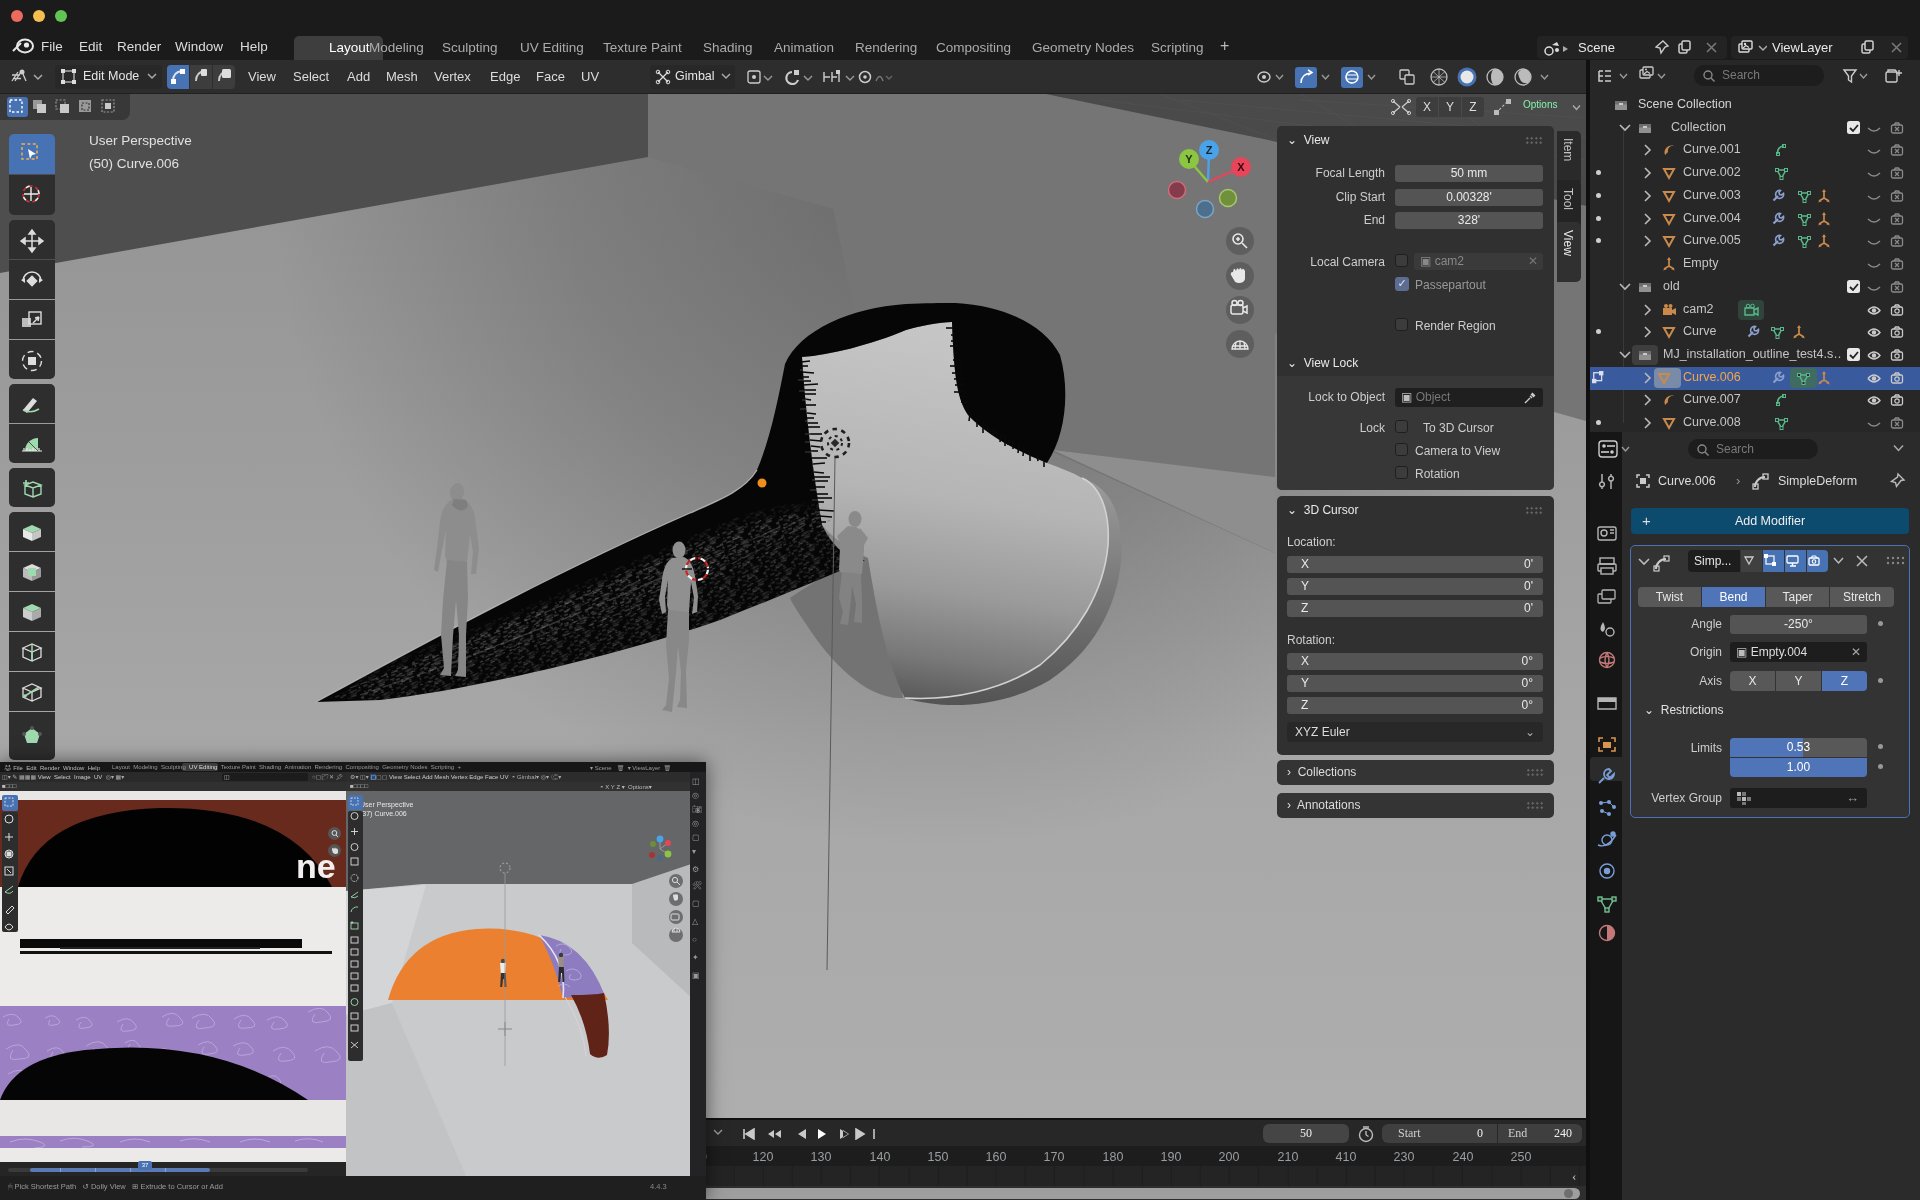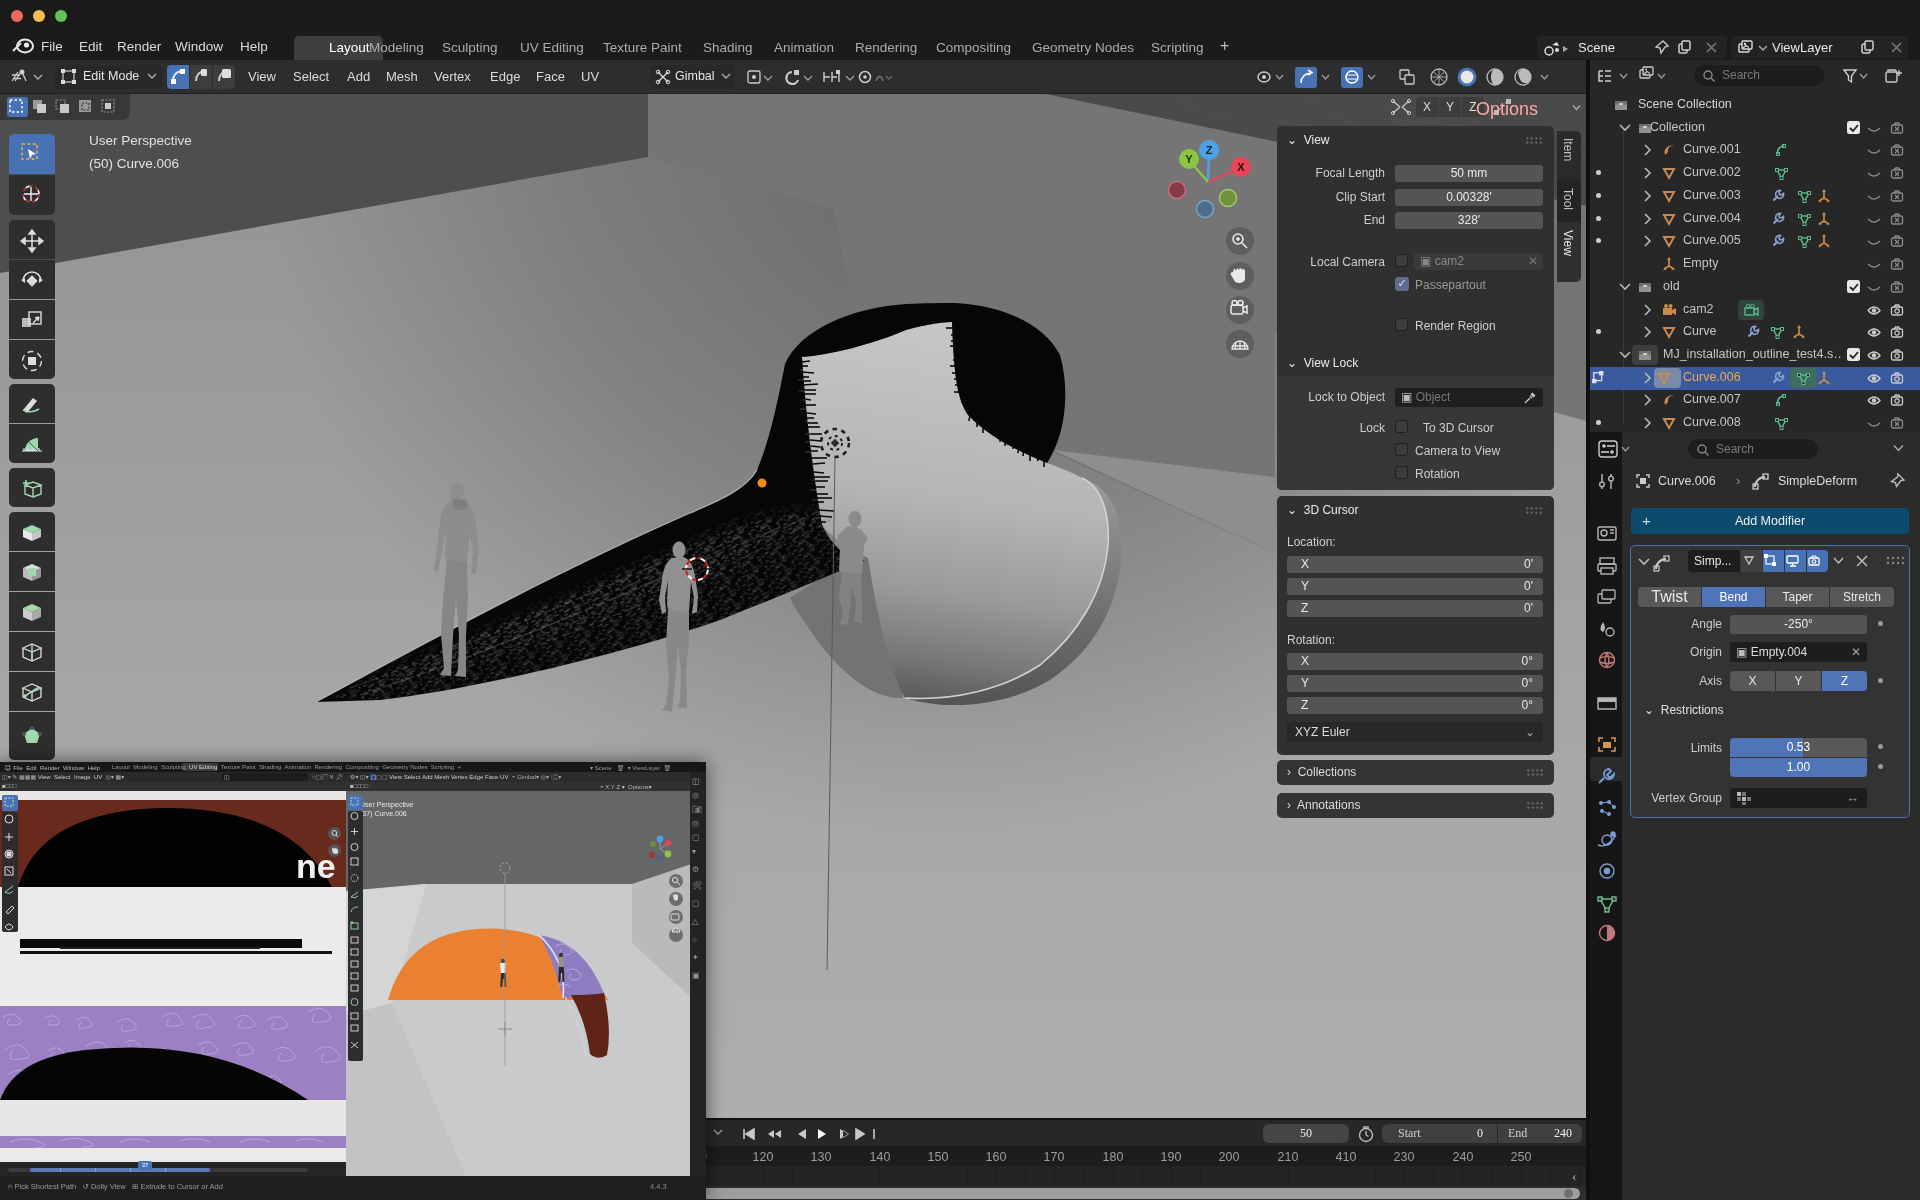--- a/index.html
+++ b/index.html
@@ -544,21 +544,21 @@
         <circle cx="21" cy="15" r="1.6" fill="none" stroke="#ccc"></circle>
     </svg>
     <div class="abs" style="left:1416px;top:3px;width:22px;height:20px;background:#3d3d3d;border-radius:3px 0 0 3px;color:#ddd;font-size:12px;text-align:center;line-height:20px;">X</div>
     <div class="abs" style="left:1439px;top:3px;width:22px;height:20px;background:#3d3d3d;color:#ddd;font-size:12px;text-align:center;line-height:20px;">Y</div>
     <div class="abs" style="left:1462px;top:3px;width:22px;height:20px;background:#3d3d3d;border-radius:0 3px 3px 0;color:#ddd;font-size:12px;text-align:center;line-height:20px;">Z</div>
     <svg class="abs" style="left:1493px;top:4px;" width="20" height="18" viewBox="0 0 20 18">
       <path d="M3,15 L15,3" stroke="#bbb" stroke-width="1.2" stroke-dasharray="2.5 2"></path>
       <rect x="1" y="12" width="5" height="5" fill="#bbb"></rect>
         <rect x="13" y="1" width="5" height="5" fill="#bbb"></rect>
     </svg>
-    <div class="abs" style="left:1476px;top:5px;color:#fca5a5;font-size:18px;">Options</div>
+    <div class="abs" style="left:1523px;top:5px;color:#86efac;font-size:10px;">Options</div>
     <svg class="abs" style="left:1571px;top:10px;" width="11" height="8" viewBox="0 0 11 8">
         <path d="M2,1.5 l3.5,4 l3.5,-4" fill="none" stroke="#aaa" stroke-width="1.4"></path>
       </svg>
   </div>
 
   <div class="abs" id="lefttoolbar" style="left:0;top:128px;width:64px;height:640px;">
     <div class="abs" style="left:9px;top:6px;width:46px;height:40px;background:#4772b3;border-radius:5px 5px 0 0;"></div>
     <div class="abs" style="left:9px;top:47px;width:46px;height:40px;background:#2e2e2e;border-radius:0 0 5px 5px;"></div>
     <div class="abs" style="left:9px;top:92px;width:46px;height:39px;background:#2e2e2e;border-radius:5px 5px 0 0;"></div>
     <div class="abs" style="left:9px;top:132px;width:46px;height:39px;background:#2e2e2e;"></div>
@@ -845,21 +845,21 @@
     <svg class="abs" style="left:23px;top:37px;" width="16" height="16" viewBox="0 0 16 16">
           <use href="#i-coll"></use>
         </svg>
     <div class="abs" style="left:48px;top:37px;color:#d4d4d4;font-size:12.5px;">Scene Collection</div>
     <svg class="abs" style="left:27px;top:60px;" width="16" height="16" viewBox="0 0 16 16">
           <use href="#i-chevd"></use>
         </svg>
     <svg class="abs" style="left:47px;top:60px;" width="16" height="16" viewBox="0 0 16 16">
           <use href="#i-coll"></use>
         </svg>
-    <div class="abs" style="left:60px;top:60px;color:#c5c5c5;font-size:12.5px;text-align:center;">Collection</div>
+    <div class="abs" style="left:81px;top:60px;color:#c5c5c5;font-size:12.5px;text-align:center;">Collection</div>
     <svg class="abs" style="left:256px;top:60px;" width="16" height="16" viewBox="0 0 16 16">
           <use href="#i-check"></use>
         </svg>
     <svg class="abs" style="left:276px;top:60px;" width="16" height="16" viewBox="0 0 16 16">
           <use href="#i-eyec"></use>
         </svg>
     <svg class="abs" style="left:299px;top:60px;" width="16" height="16" viewBox="0 0 16 16">
           <use href="#i-camx"></use>
         </svg>
     <svg class="abs" style="left:50px;top:82px;" width="16" height="16" viewBox="0 0 16 16">
@@ -1263,21 +1263,21 @@
             <circle cx="8" cy="3" r="1.2"></circle>
             <circle cx="13" cy="3" r="1.2"></circle>
             <circle cx="18" cy="3" r="1.2"></circle>
             <circle cx="3" cy="8" r="1.2"></circle>
             <circle cx="8" cy="8" r="1.2"></circle>
             <circle cx="13" cy="8" r="1.2"></circle>
             <circle cx="18" cy="8" r="1.2"></circle>
           </g>
       </svg>
 
-      <div class="abs" style="left:8px;top:42px;width:63px;height:20px;background:#585858;border-radius:4px 0 0 4px;color:#e8e8e8;font-size:16px;text-align:center;line-height:20px;">Twist</div>
+      <div class="abs" style="left:8px;top:42px;width:63px;height:20px;background:#585858;border-radius:4px 0 0 4px;color:#e8e8e8;font-size:12px;text-align:center;line-height:20px;">Twist</div>
       <div class="abs" style="left:72px;top:42px;width:63px;height:20px;background:#4f74b8;color:#fff;font-size:12px;text-align:center;line-height:20px;">Bend</div>
       <div class="abs" style="left:136px;top:42px;width:63px;height:20px;background:#585858;color:#e8e8e8;font-size:12px;text-align:center;line-height:20px;">Taper</div>
       <div class="abs" style="left:200px;top:42px;width:64px;height:20px;background:#585858;border-radius:0 4px 4px 0;color:#e8e8e8;font-size:12px;text-align:center;line-height:20px;">Stretch</div>
       <div class="abs lab" style="left:0;top:72px;width:92px;">Angle</div>
       <div class="abs field" style="left:100px;top:70px;width:137px;height:19px;line-height:19px;">-250°</div>
       <div class="abs" style="left:248px;top:76px;width:5px;height:5px;border-radius:50%;background:#999;"></div>
       <div class="abs lab" style="left:0;top:100px;width:92px;">Origin</div>
       <div class="abs" style="left:100px;top:97px;width:137px;height:20px;background:#1d1d1d;border-radius:3px;color:#ddd;font-size:12px;line-height:20px;">
         <span style="margin-left:6px;color:#bbb;">▣</span> Empty.004 <span style="float:right;margin-right:6px;color:#aaa;">✕</span></div>
       <div class="abs lab" style="left:0;top:129px;width:92px;">Axis</div>

